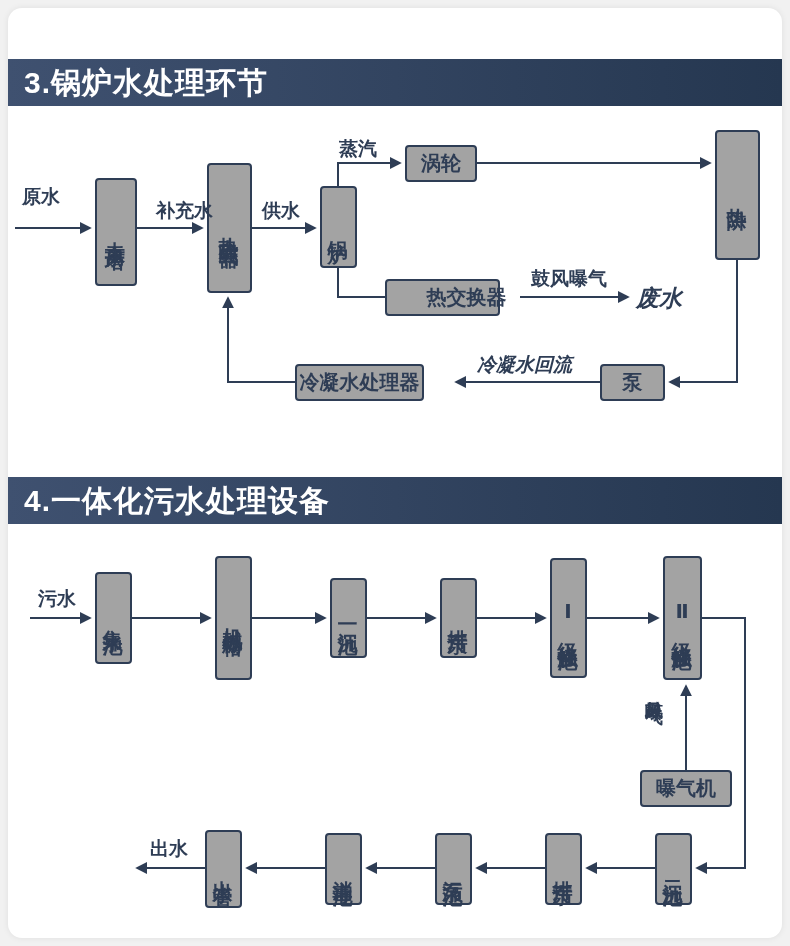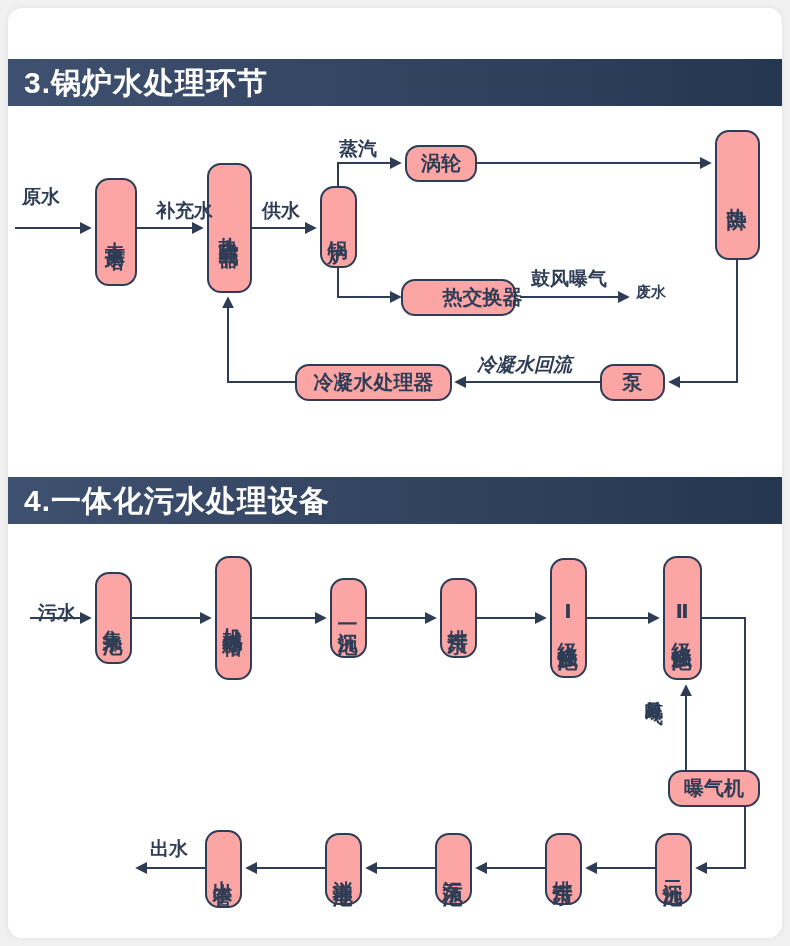--- a/index.html
+++ b/index.html
@@ -22,37 +22,37 @@
   }
   .section-header{
     position:absolute;left:8px;width:774px;height:47px;
     background:linear-gradient(90deg,var(--header-from),var(--header-to));
     color:#ffffff;font-size:30px;font-weight:bold;line-height:47px;
     padding-left:16px;letter-spacing:1px;
   }
   #header-boiler{top:23px;margin-top:36px;}
   #header-sewage{top:465px;margin-top:12px;}
   .node{
-    position:absolute;background:#fca5a5;
-    border:2px solid var(--ink);border-radius:14px;
+    position:absolute;background:#a3a3a3;
+    border:2px solid var(--ink);border-radius:4px;
     color:var(--ink);font-weight:bold;font-size:20px;
     display:flex;align-items:center;justify-content:center;
     white-space:nowrap;z-index:2;
   }
   .node.v{
     writing-mode:vertical-rl;text-orientation:upright;letter-spacing:3px;
   }
   .flabel{
     position:absolute;color:var(--ink);font-weight:bold;font-size:19px;
     z-index:2;white-space:nowrap;
   }
   .flabel.v{
     writing-mode:vertical-rl;text-orientation:upright;letter-spacing:2px;
   }
-  .flabel.big{font-size:15px;}
+  .flabel.big{font-size:23px;font-style:italic;}
   svg.edges{
     position:absolute;left:0;top:0;width:790px;height:946px;
     z-index:1;pointer-events:none;
   }
 </style>
 </head>
 <body>
 
 <div class="card"></div>
 
@@ -90,40 +90,40 @@
 </svg>
 
 <div class="section-header" id="header-boiler">3.锅炉水处理环节</div>
 <div class="section-header" id="header-sewage">4.一体化污水处理设备</div>
 
 <div class="node v" style="left:95px;top:178px;width:42px;height:108px;">去离子塔</div>
 <div class="node v" style="left:207px;top:163px;width:45px;height:130px;">热力除氧器</div>
 <div class="node v" style="left:320px;top:186px;width:37px;height:82px;">锅炉</div>
 <div class="node" style="left:405px;top:145px;width:72px;height:37px;">涡轮</div>
 <div class="node v" style="left:715px;top:130px;width:45px;height:130px;">热阱</div>
-<div class="node" style="left:401px;top:279px;width:115px;height:37px;padding-left:48px;">热交换器</div>
-<div class="node" style="left:295px;top:364px;width:157px;height:37px;">冷凝水处理器</div>
+<div class="node" style="left:385px;top:279px;width:115px;height:37px;padding-left:48px;">热交换器</div>
+<div class="node" style="left:295px;top:364px;width:129px;height:37px;">冷凝水处理器</div>
 <div class="node" style="left:600px;top:364px;width:65px;height:37px;">泵</div>
 
 <div class="flabel" style="left:22px;top:184px;">原水</div>
 <div class="flabel" style="left:156px;top:198px;">补充水</div>
 <div class="flabel" style="left:262px;top:198px;">供水</div>
 <div class="flabel" style="left:339px;top:136px;">蒸汽</div>
 <div class="flabel" style="left:531px;top:266px;">鼓风曝气</div>
 <div class="flabel big" style="left:636px;top:283px;">废水</div>
 <div class="flabel" style="left:477px;top:352px;font-style:italic;">冷凝水回流</div>
 
 <div class="node v" style="left:95px;top:572px;width:37px;height:92px;">集水池</div>
 <div class="node v" style="left:215px;top:556px;width:37px;height:124px;">机械栅格</div>
 <div class="node v" style="left:330px;top:578px;width:37px;height:80px;">一沉池</div>
 <div class="node v" style="left:440px;top:578px;width:37px;height:80px;">排污泵</div>
 <div class="node v" style="left:550px;top:558px;width:37px;height:120px;">Ⅰ级接触池</div>
 <div class="node v" style="left:663px;top:556px;width:39px;height:124px;">Ⅱ级接触池</div>
-<div class="node" style="left:640px;top:770px;width:92px;height:37px;margin-left:28px;">曝气机</div>
+<div class="node" style="left:640px;top:770px;width:92px;height:37px;">曝气机</div>
 <div class="node v" style="left:655px;top:833px;width:37px;height:72px;">二沉池</div>
 <div class="node v" style="left:545px;top:833px;width:37px;height:72px;">排污泵</div>
 <div class="node v" style="left:435px;top:833px;width:37px;height:72px;">污泵池</div>
 <div class="node v" style="left:325px;top:833px;width:37px;height:72px;">消毒池</div>
 <div class="node v" style="left:205px;top:830px;width:37px;height:78px;">出水管</div>
 
-<div class="flabel" style="left:38px;top:600px;">污水</div>
+<div class="flabel" style="left:38px;top:586px;">污水</div>
 <div class="flabel v" style="left:642px;top:686px;height:82px;font-size:18px;">鼓风曝气</div>
 <div class="flabel" style="left:150px;top:836px;font-family:Liberation Mono, monospace;">出水</div>
 
 </body></html>

